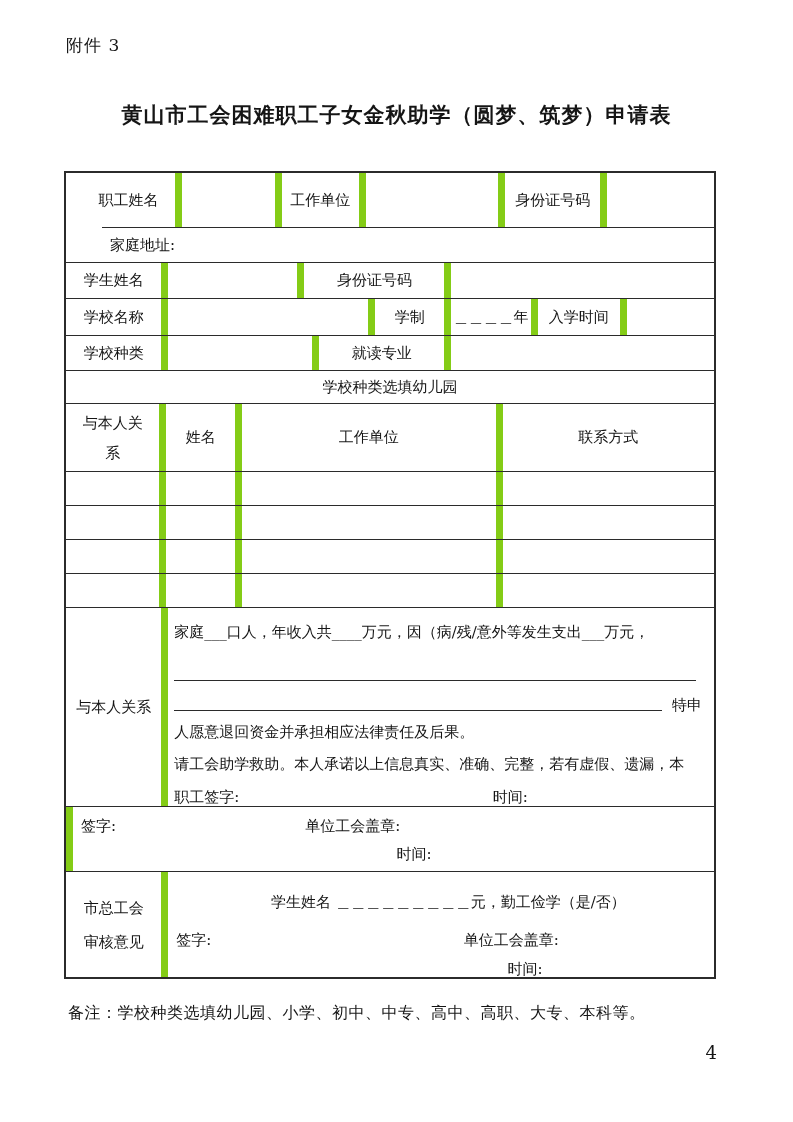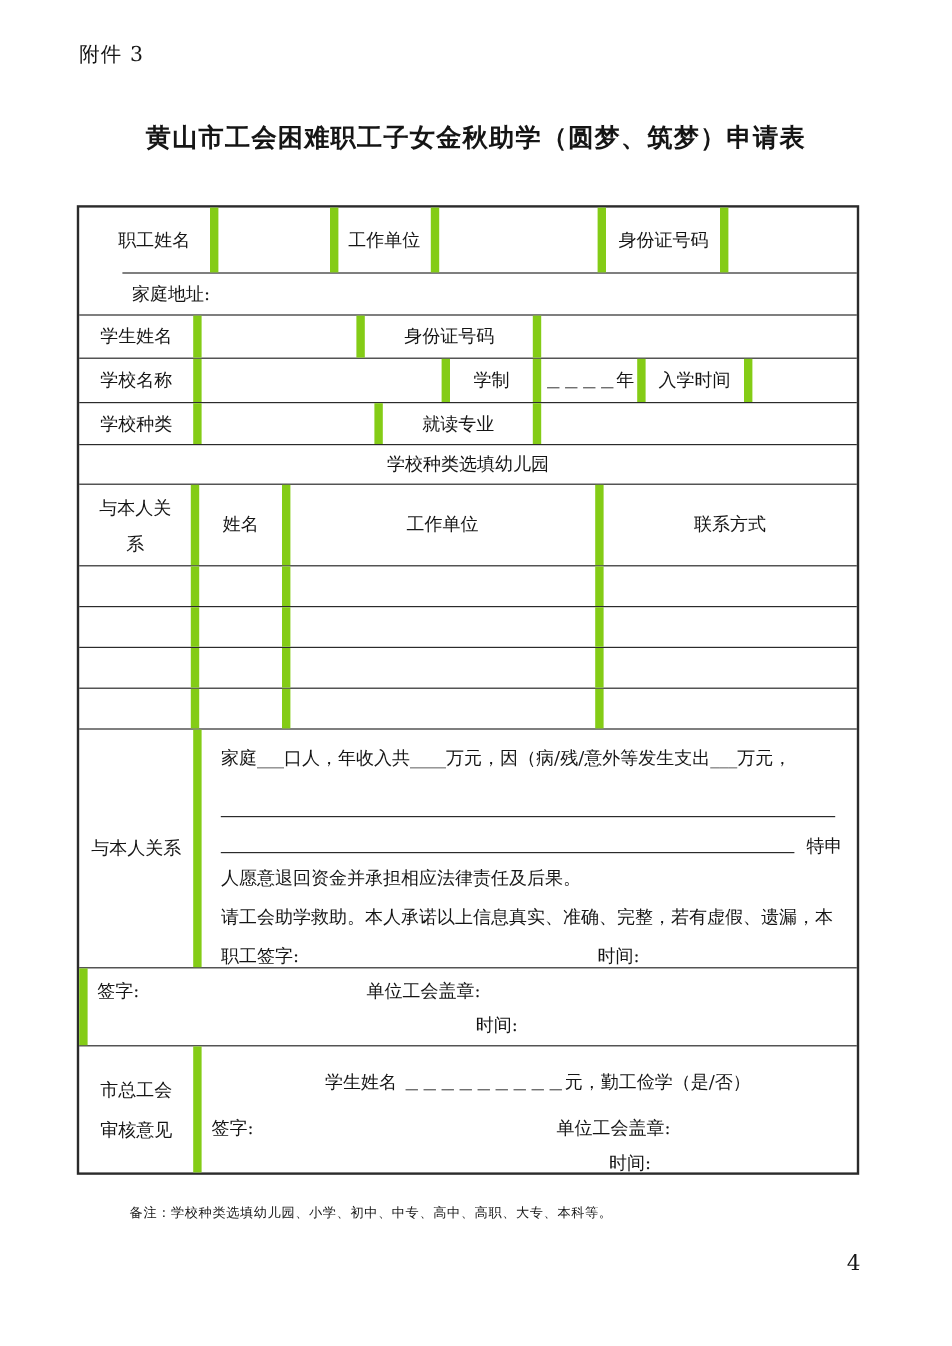--- a/index.html
+++ b/index.html
@@ -15,38 +15,38 @@
     border:2px solid #2b2b2b;box-sizing:border-box;}
   .trow{display:flex;border-top:1px solid #2b2b2b;box-sizing:border-box;}
   .trow.first{border-top:none;padding-left:16px;}
   .cell{box-sizing:border-box;display:flex;align-items:center;justify-content:center;
     font-size:15px;line-height:1.5;overflow:hidden;}
   .bl{border-left:7px solid #84cc16;}
   .start{justify-content:flex-start;padding-left:8px;}
   .wrap4{display:inline-block;width:4.3em;text-align:center;line-height:30px;}
   .wrap4b{display:inline-block;width:4.3em;text-align:center;line-height:34px;}
   
-  .reason-content{display:block;padding:8px 12px 0 16px;}
+  .reason-content{display:block;padding:8px 12px 0 6px;}
   .r-line{line-height:32px;white-space:nowrap;}
   .blank-line{height:32px;border-bottom:1.5px solid #2b2b2b;margin-right:6px;}
   .suffix-line{display:flex;align-items:flex-end;height:35px;}
   .suffix-line .uline{flex:1;border-bottom:1.5px solid #2b2b2b;margin-bottom:5px;margin-right:10px;}
   .sign-row{display:flex;line-height:34px;}
   .sign-row .gap48{margin-left:48%;}
   
   .union-content{display:flex;flex-direction:column;justify-content:center;padding:0 12px 0 8px;}
   .u-lineA{display:flex;line-height:30px;}
   .u-lineA .gap36{margin-left:36%;}
   .u-lineB{line-height:26px;margin-left:60%;}
   .city-content{display:block;padding:12px 12px 0 8px;}
   .c-aid{line-height:36px;margin-left:18%;white-space:nowrap;}
   .c-lineB{display:flex;line-height:32px;margin-top:4px;}
   .c-lineB .gap48{margin-left:48%;}
   .c-lineC{line-height:26px;margin-left:63%;}
-  .note{position:absolute;left:68px;top:1003px;font-size:11px;letter-spacing:0.5px;margin-left:40px;}
+  .note{position:absolute;left:68px;top:1003px;font-size:16px;letter-spacing:0.5px;}
   .page-number{position:absolute;right:76px;top:1042px;font-size:18px;}
 </style>
 </head>
 <body>
 
 <div class="sheet">
 
   <div class="attachment">附件 3</div>
 
   <div class="doc-title">黄山市工会困难职工子女金秋助学（圆梦、筑梦）申请表</div>

